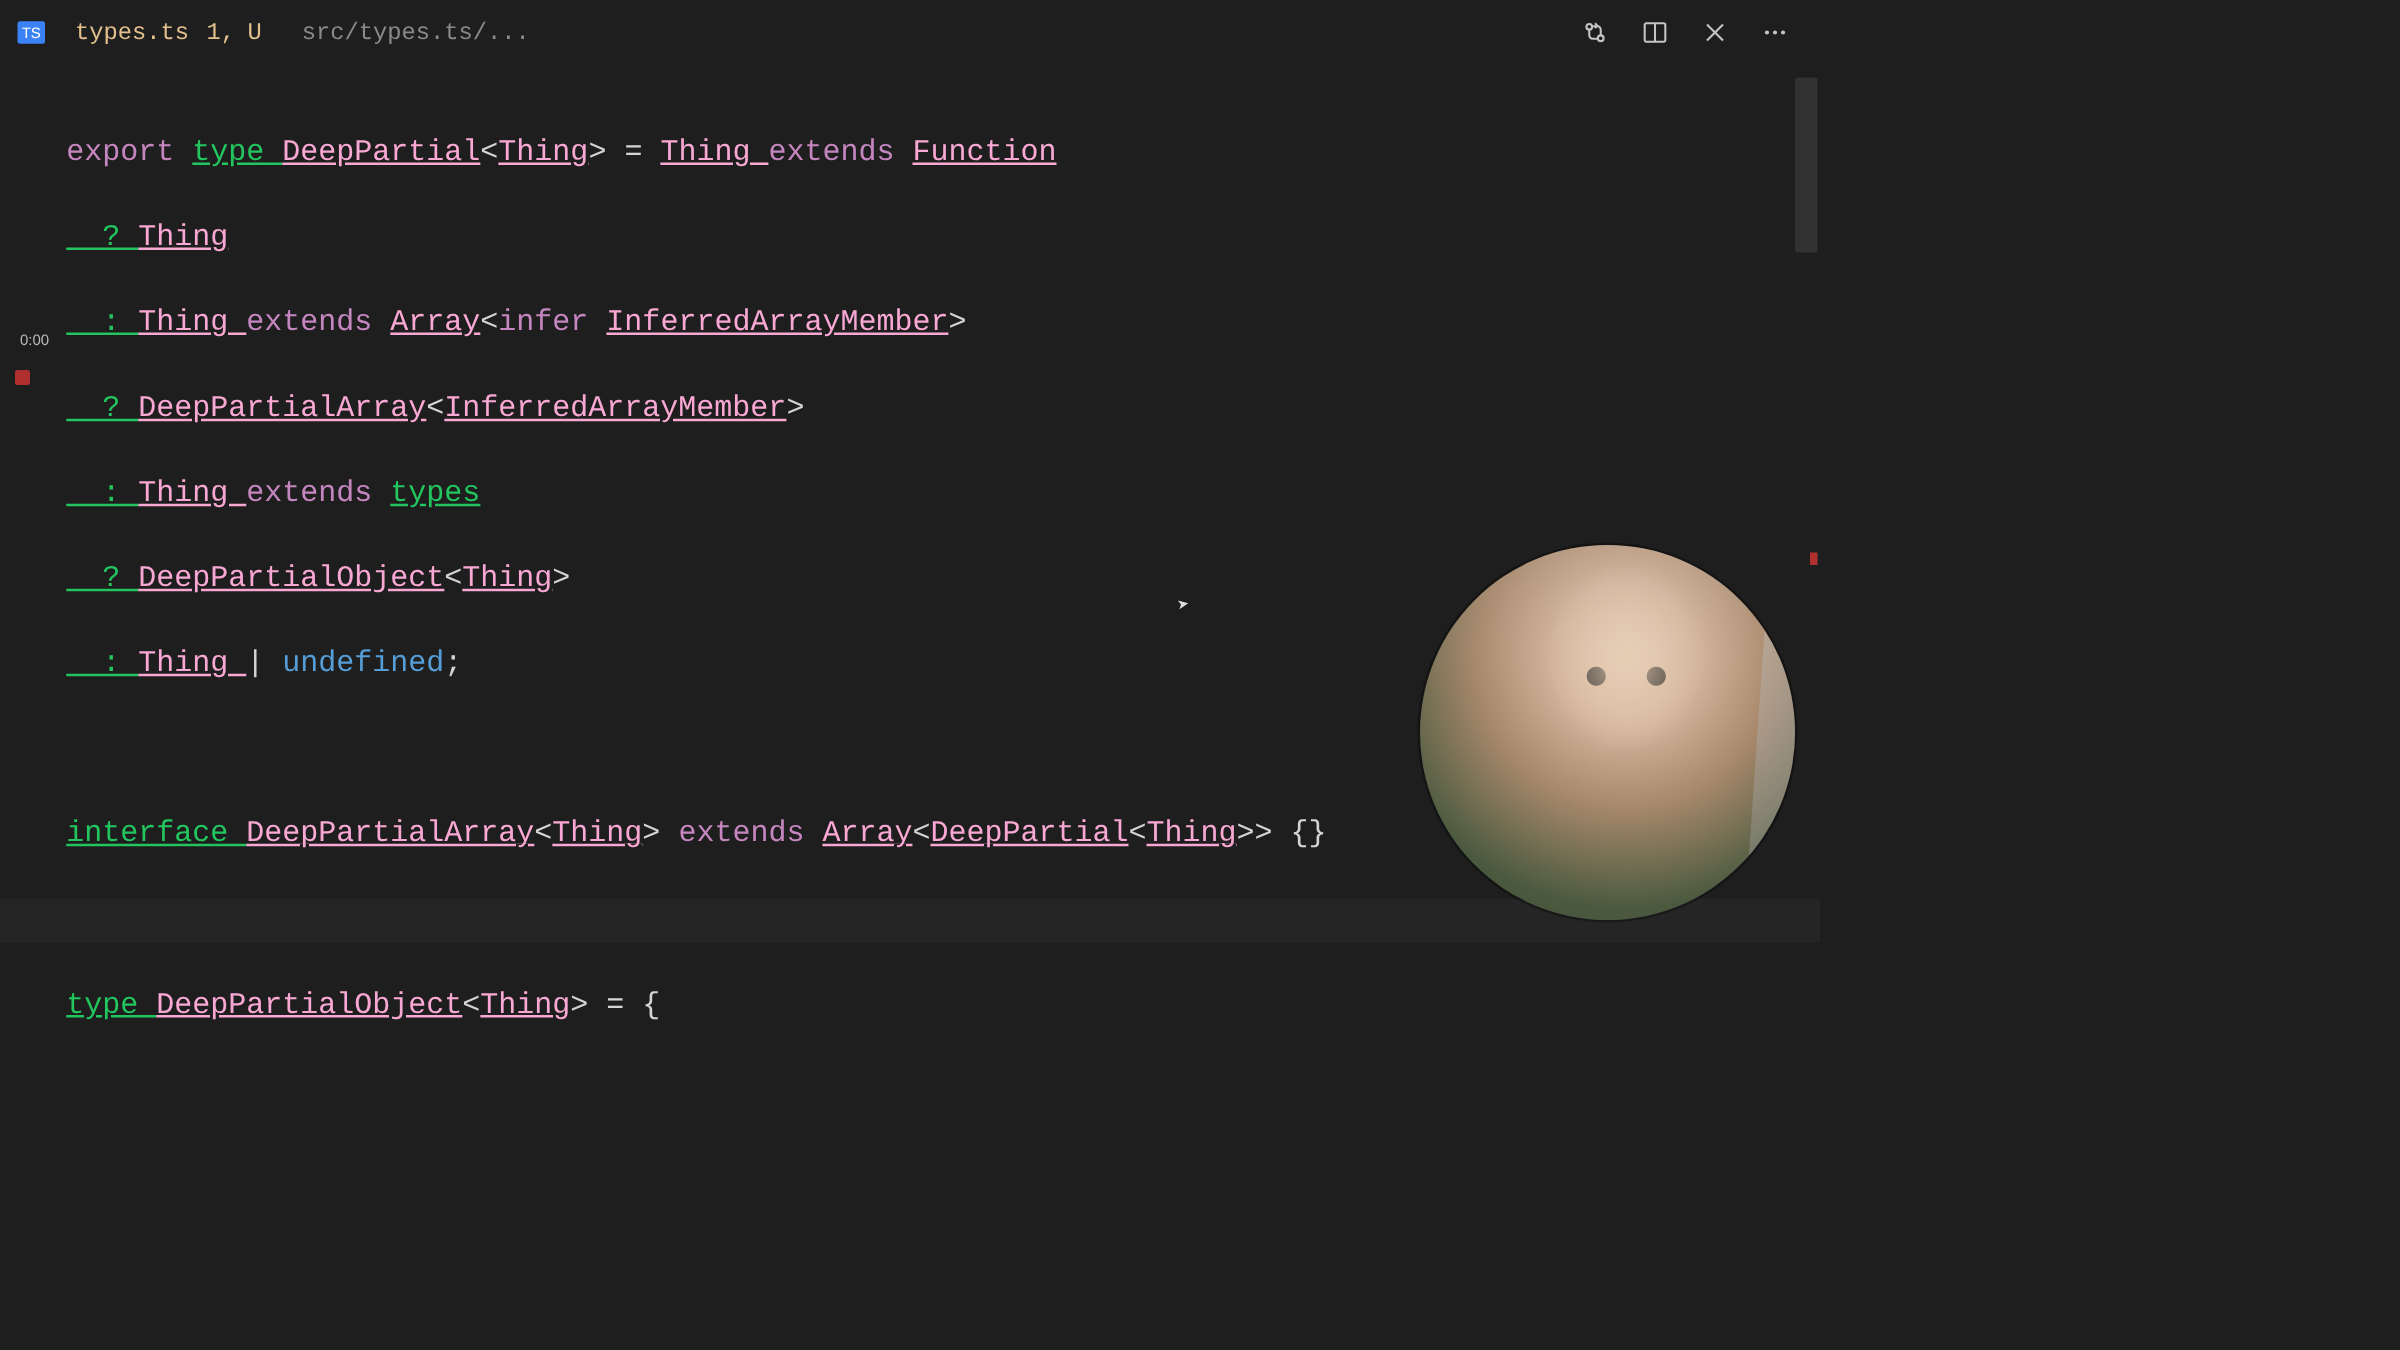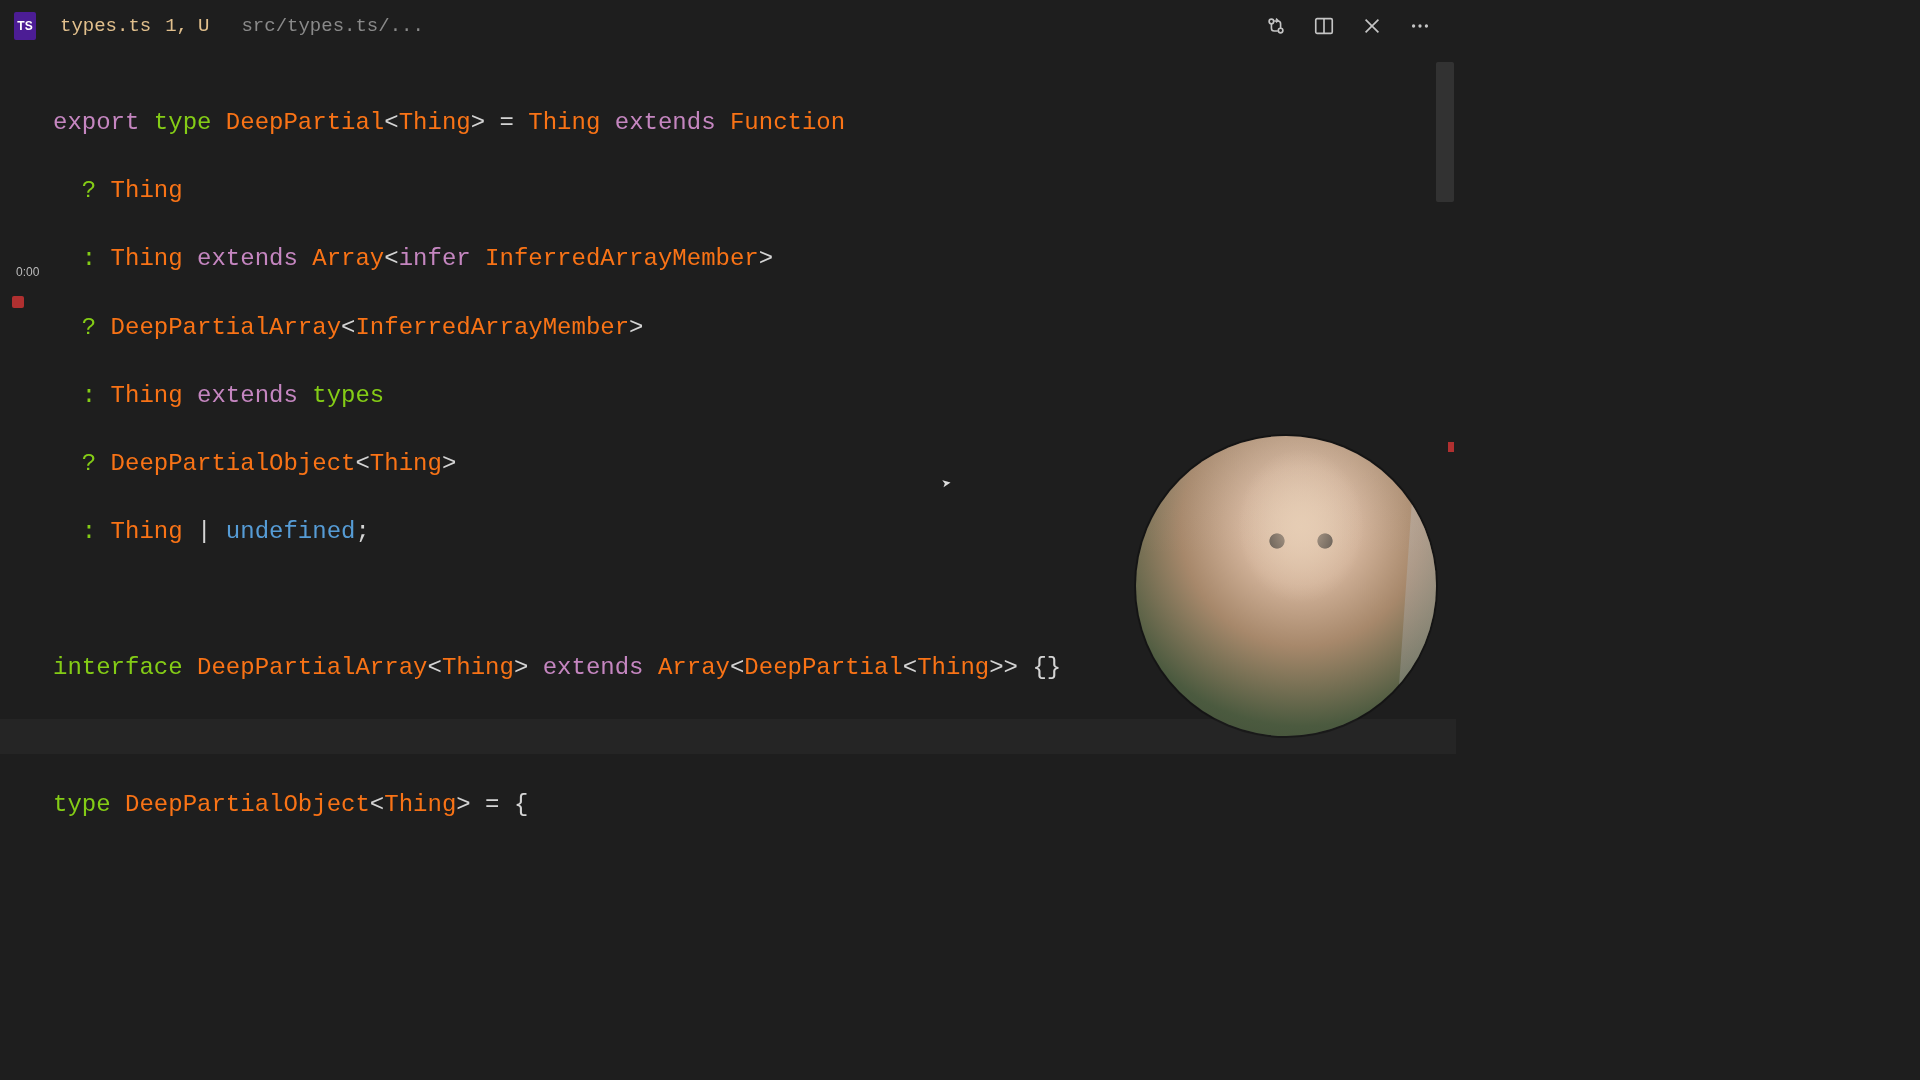--- a/index.html
+++ b/index.html
@@ -25,31 +25,31 @@
     display: flex;
     align-items: center;
     gap: 8px;
     padding: 0 14px;
     height: 100%;
     background: #1e1e1e;
     border-top: 1px solid transparent;
     font-size: 19px;
   }
   .ts-icon {
-    background: #4c1d95;
+    background: #3b82f6;
     color: #fff;
-    font-weight: bold;
+    font-weight: normal;
     font-size: 12px;
     padding: 2px 3px;
     border-radius: 2px;
     display: inline-flex;
     align-items: center;
     justify-content: center;
     width: 22px;
-    height: 28px;
+    height: 18px;
     font-family: sans-serif;
   }
   .tab-filename { color: #e2c08d; margin-left: 16px; }
   .tab-modcount { color: #e2c08d; margin-left: 6px; }
   .tab-status   { color: #e2c08d; margin-left: 2px; }
   .breadcrumb   { color: #8a8a8a; margin-left: 18px; font-size: 19px; text-align: right; }
   .title-actions {
     margin-left: auto;
     display: flex;
     align-items: center;
@@ -70,22 +70,22 @@
   .icon-btn svg { width: 22px; height: 22px; }
   .editor {
     padding: 20px 0 0 53px;
     line-height: 1.42;
     font-size: 24px;
     white-space: pre;
   }
   .line { min-height: 1.42em; }
   .highlight-line { background: rgba(255,255,255,0.035); margin-left: -53px; padding-left: 53px; margin-right: -40px; }
   .kw1   { color: #c586c0; }   
-  .kw2   { color: #84cc16; }   
-  .type  { color: #f97316; }   
+  .kw2   { color: #22c55e; text-decoration: underline; }   
+  .type  { color: #f9a8d4; text-decoration: underline; }   
   .tv    { color: #9cdcfe; }   
   .punct { color: #d4d4d4; }
   .undef { color: #569cd6; }
   .rec-overlay {
     position: absolute;
     top: 265px;
     left: 16px;
     font-family: sans-serif;
     font-size: 12px;
     color: #bbb;

